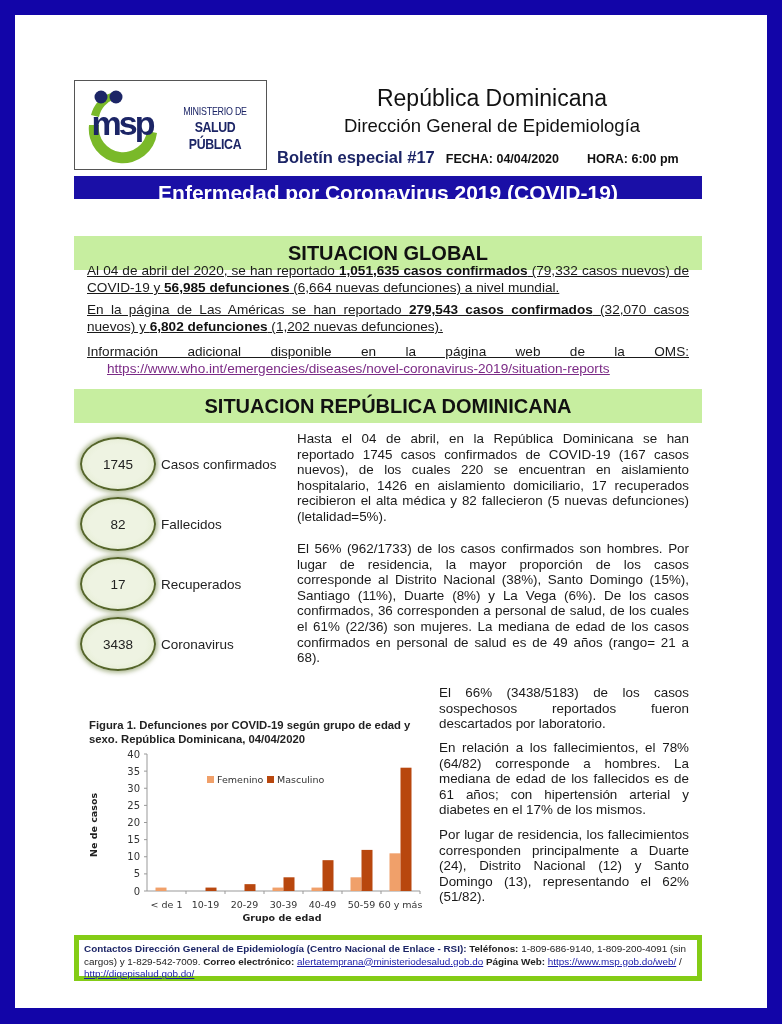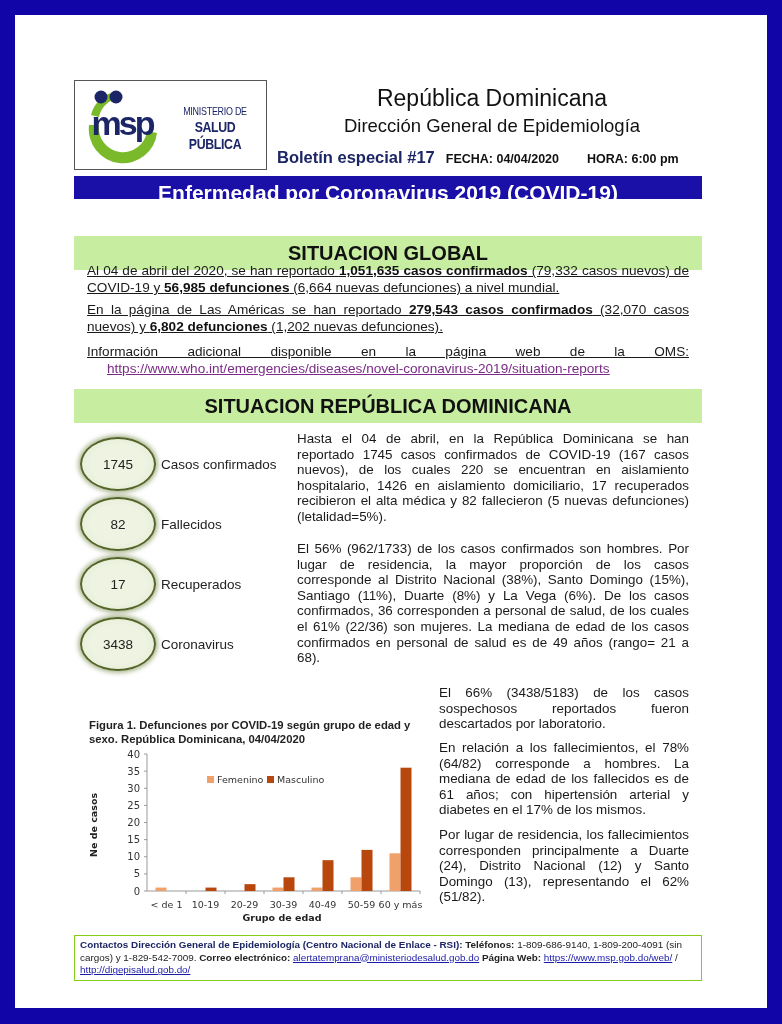--- a/index.html
+++ b/index.html
@@ -95,21 +95,21 @@
   .chart { position: absolute; left: 55px; top: 712px; width: 360px; height: 200px; }
 
   .ctext {
     position: absolute; left: 424px; width: 250px;
     font-size: 13.4px; line-height: 15.6px; text-align: justify; color: #1a1a1a;
   }
   .c1 { top: 670px; } .c2 { top: 725px; } .c3 { top: 812px; }
 
   .contact {
     position: absolute; left: 59px; top: 920px; width: 628px; height: 46px;
-    border: 1px solid #84cc16; box-sizing: border-box;
+    border: 5px solid #84cc16; box-sizing: border-box;
     padding: 3px 5px; font-size: 9.9px; line-height: 12.6px; color: #222;
   }
   .contact .ct { color: #1c2566; font-weight: bold; }
   .contact a { color: #1a1aa8; text-decoration: underline; }
 </style>
 </head>
 <body>
 
 <div class="page">
 

